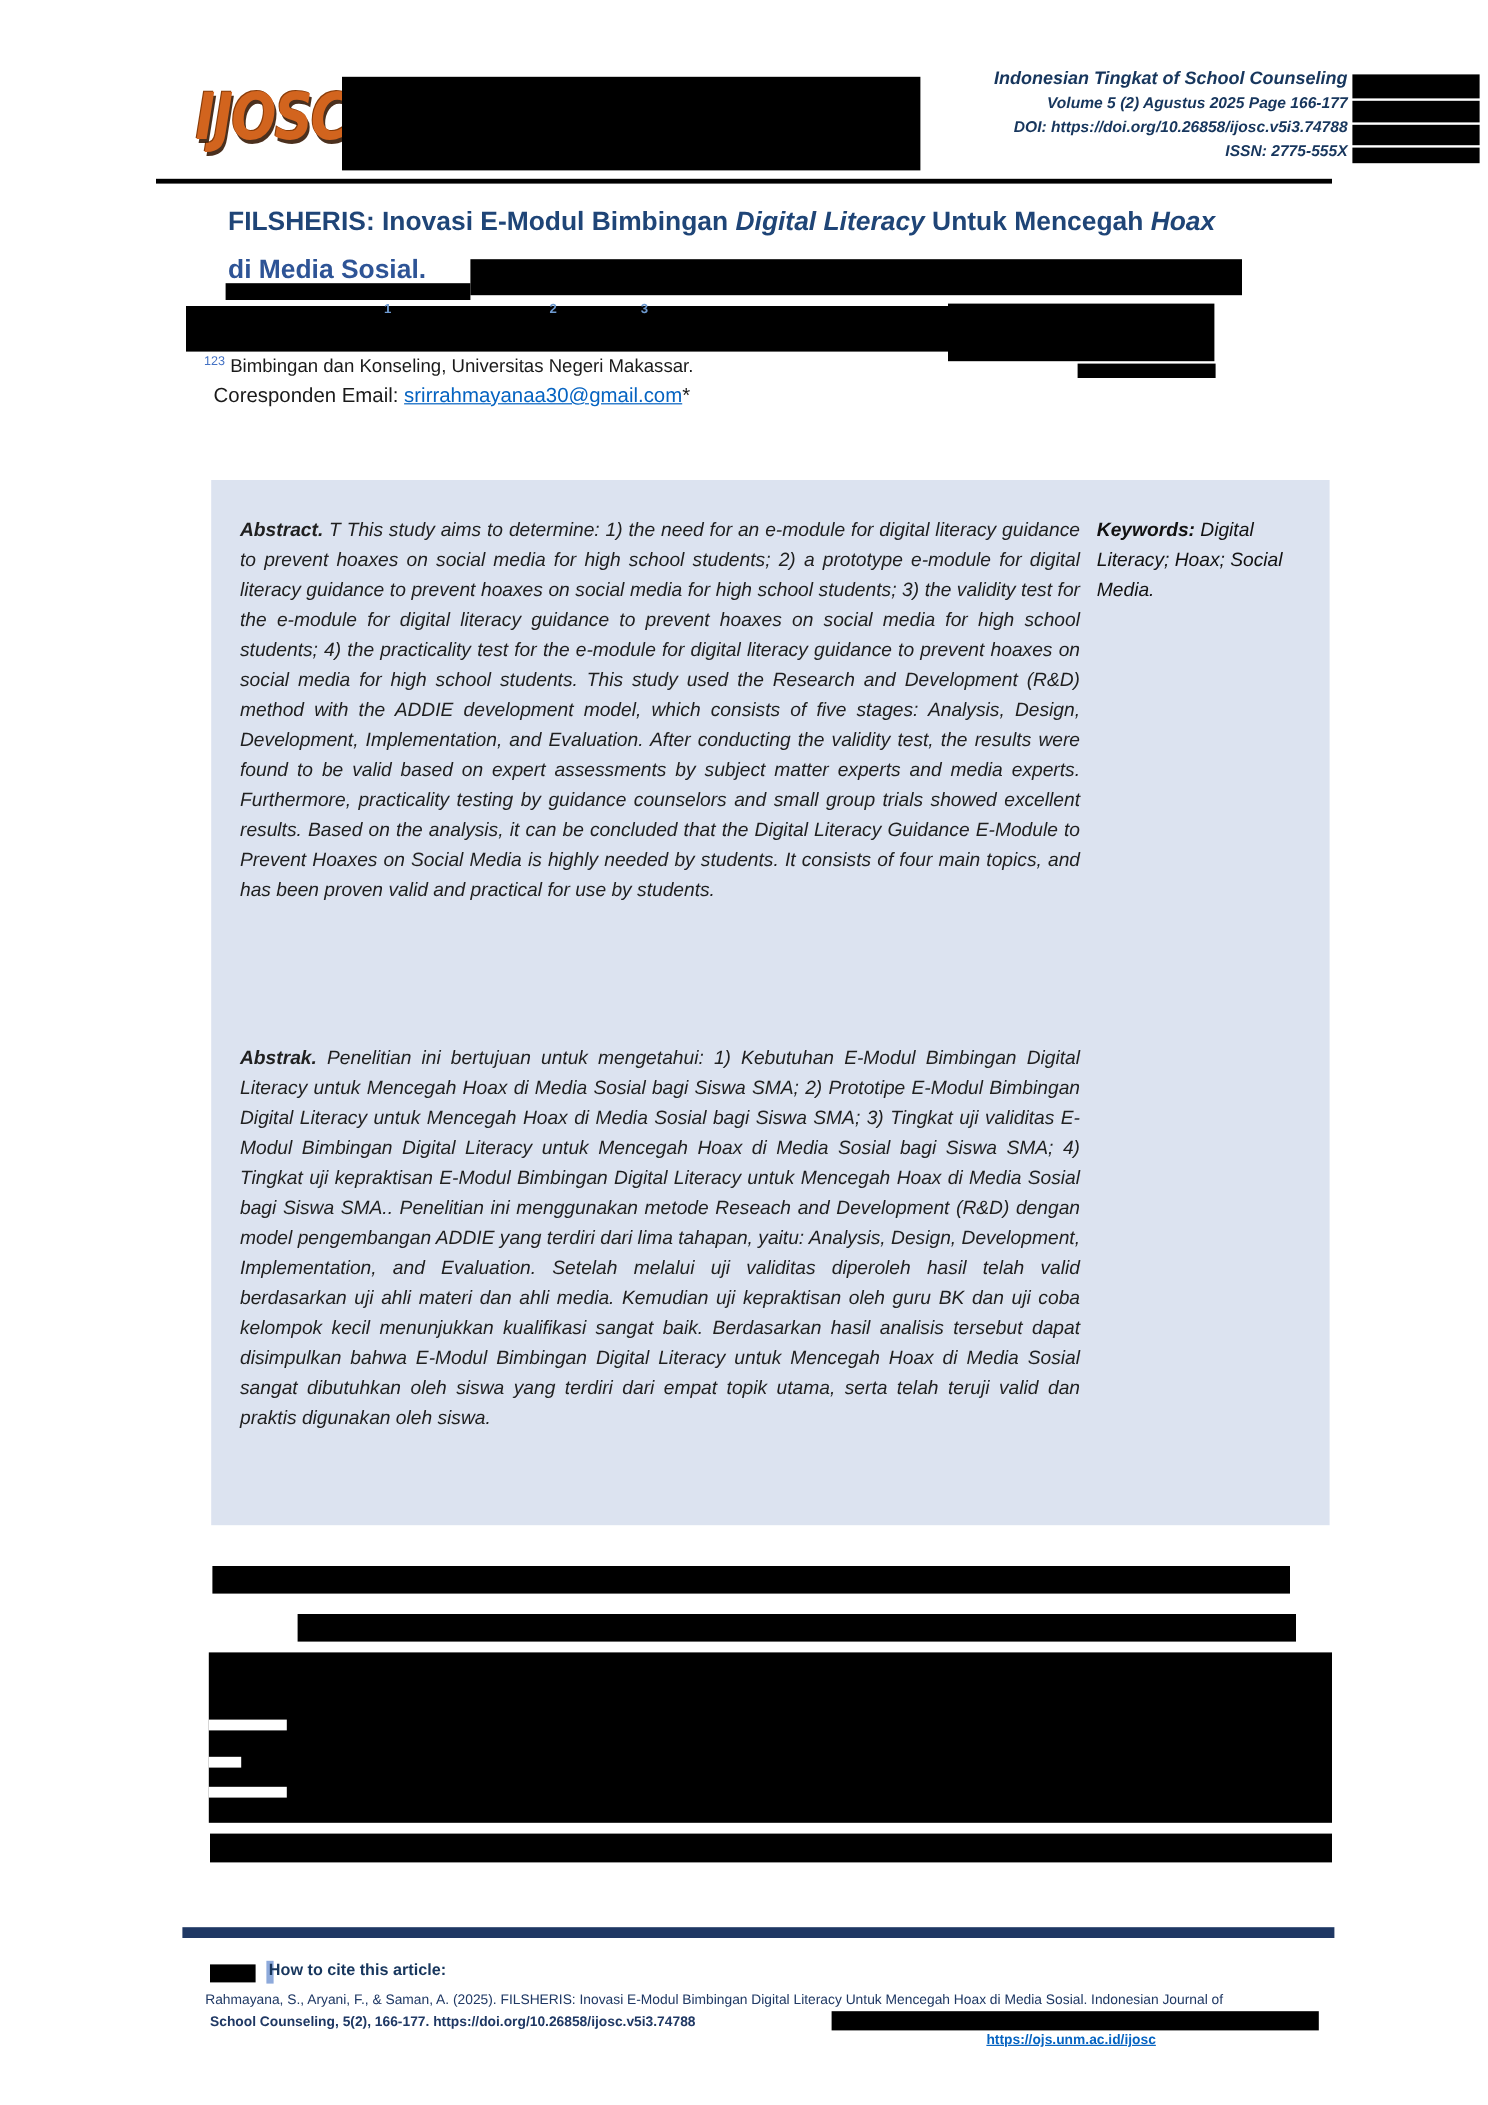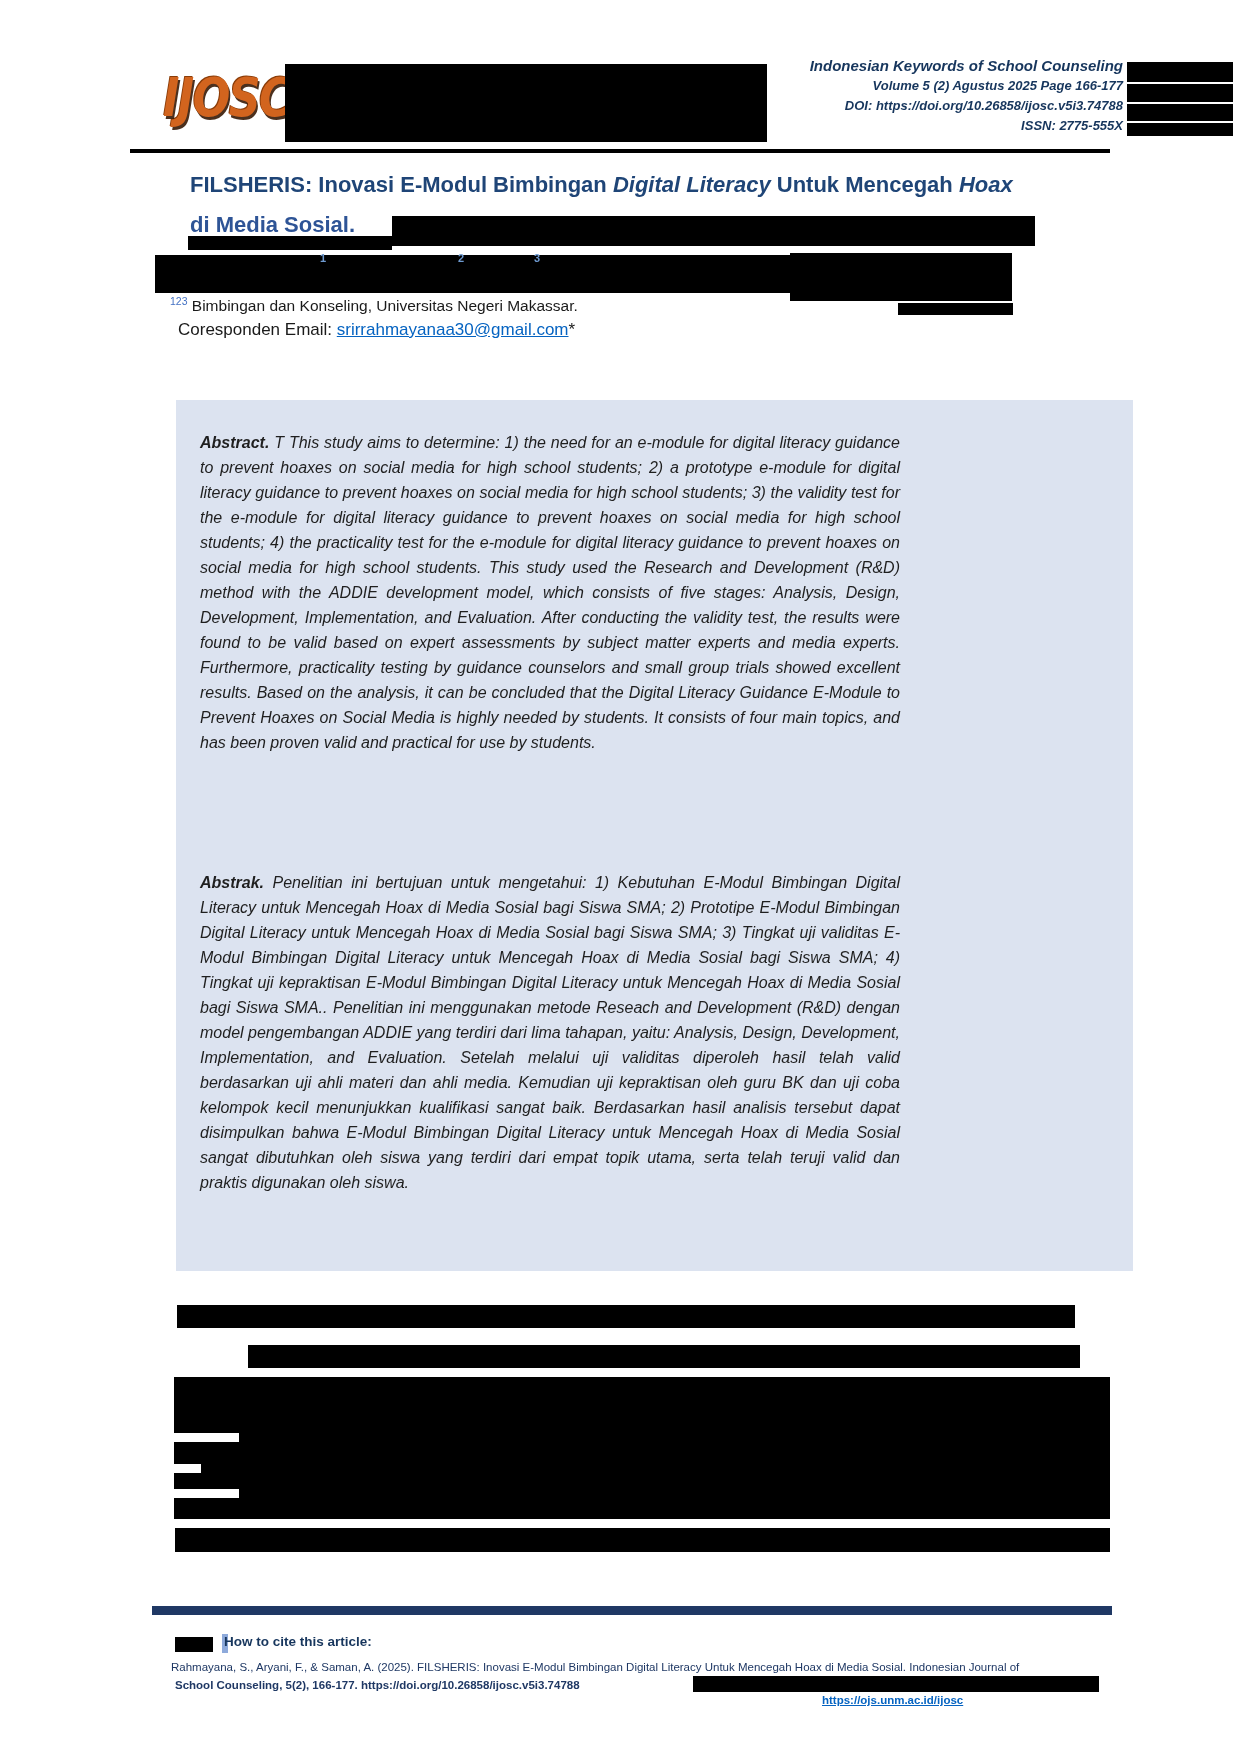--- a/index.html
+++ b/index.html
@@ -40,21 +40,21 @@
   .title-l2{position:absolute;left:190px;top:210px;z-index:6;
     color:#2E5496;font-weight:bold;font-size:22px;line-height:30px;white-space:nowrap;}
   .sup-digit{position:absolute;z-index:7;color:#6E9AD0;font-size:11px;font-weight:bold;}
   .affiliation{position:absolute;left:170px;top:295px;z-index:4;color:#1a1a1a;font-size:15.5px;}
   .affiliation sup{color:#4472C4;font-size:10.5px;}
   .email-line{position:absolute;left:178px;top:320px;z-index:4;color:#1a1a1a;font-size:17px;}
   .email-line a{color:#0563C1;text-decoration:underline;cursor:pointer;}
 
   
   .abs-box{position:absolute;left:176px;top:400px;width:932px;height:871px;
-    background:#DCE3F0;z-index:2;overflow:hidden;padding-left:25px;}
+    background:#DCE3F0;z-index:2;overflow:hidden;}
   .abs-col{position:absolute;left:24px;width:700px;
     font-style:italic;font-size:16px;line-height:25px;color:#1f1f1f;text-align:justify;}
   .kw-col{position:absolute;left:738px;width:182px;
     font-style:italic;font-size:16px;line-height:25px;color:#111;}
   .abs-label,.kw-label{font-weight:bold;font-style:italic;}
 
   
   .ftr-rule{position:absolute;left:152px;top:1606px;width:960px;height:9px;background:#1F3864;z-index:4;}
   .cite-bar{position:absolute;left:222px;top:1634px;width:6px;height:19px;background:#8EAADB;z-index:4;}
   .how-to-cite{position:absolute;left:224px;top:1634px;z-index:4;
@@ -73,21 +73,21 @@
 
   <div class="logo">IJOSC</div>
 
   <div class="rdx" style="left:285px;top:64px;width:482px;height:78px;"></div>
   <div class="rdx" style="left:1127px;top:62px;width:106px;height:20px;"></div>
   <div class="rdx" style="left:1127px;top:84px;width:106px;height:18px;"></div>
   <div class="rdx" style="left:1127px;top:104px;width:106px;height:17px;"></div>
   <div class="rdx" style="left:1127px;top:123px;width:106px;height:13px;"></div>
 
   <div class="journal-info">
-    <div class="jname">Indonesian Keywords of School Counseling</div>
+    <div class="jname">Indonesian Tingkat of School Counseling</div>
     <div>Volume 5 (2) Agustus 2025 Page 166-177</div>
     <div>DOI: https://doi.org/10.26858/ijosc.v5i3.74788</div>
     <div>ISSN: 2775-555X</div>
   </div>
 
   <div class="hdr-rule"></div>
 
   <div class="title-l1">
     <span>FILSHERIS: Inovasi E-Modul Bimbingan </span><span class="it">Digital Literacy</span><span> Untuk Mencegah </span><span class="it">Hoax</span>
   </div>
@@ -106,20 +106,23 @@
     <sup>123</sup><span> Bimbingan dan Konseling, Universitas Negeri Makassar.</span>
   </div>
   <div class="email-line">
     <span>Coresponden Email: </span><a>srirrahmayanaa30@gmail.com</a><span>*</span>
   </div>
 
   <div class="abs-box">
     <div class="abs-col" style="top:30px;">
       <span class="abs-label">Abstract.</span><span> T This study aims to determine: 1) the need for an e-module for digital literacy guidance to prevent hoaxes on social media for high school students; 2) a prototype e-module for digital literacy guidance to prevent hoaxes on social media for high school students; 3) the validity test for the e-module for digital literacy guidance to prevent hoaxes on social media for high school students; 4) the practicality test for the e-module for digital literacy guidance to prevent hoaxes on social media for high school students. This study used the Research and Development (R&amp;D) method with the ADDIE development model, which consists of five stages: Analysis, Design, Development, Implementation, and Evaluation. After conducting the validity test, the results were found to be valid based on expert assessments by subject matter experts and media experts. Furthermore, practicality testing by guidance counselors and small group trials showed excellent results. Based on the analysis, it can be concluded that the Digital Literacy Guidance E-Module to Prevent Hoaxes on Social Media is highly needed by students. It consists of four main topics, and has been proven valid and practical for use by students.</span>
     </div>
+    <div class="kw-col" style="top:30px;">
+      <span class="kw-label">Keywords:</span><span> Digital Literacy; Hoax; Social Media.</span>
+    </div>
     <div class="abs-col" style="top:470px;">
       <span class="abs-label">Abstrak.</span><span> Penelitian ini bertujuan untuk mengetahui: 1) Kebutuhan E-Modul Bimbingan Digital Literacy untuk Mencegah Hoax di Media Sosial bagi Siswa SMA; 2) Prototipe E-Modul Bimbingan Digital Literacy untuk Mencegah Hoax di Media Sosial bagi Siswa SMA; 3) Tingkat uji validitas E-Modul Bimbingan Digital Literacy untuk Mencegah Hoax di Media Sosial bagi Siswa SMA; 4) Tingkat uji kepraktisan E-Modul Bimbingan Digital Literacy untuk Mencegah Hoax di Media Sosial bagi Siswa SMA.. Penelitian ini menggunakan metode Reseach and Development (R&amp;D) dengan model pengembangan ADDIE yang terdiri dari lima tahapan, yaitu: Analysis, Design, Development, Implementation, and Evaluation. Setelah melalui uji validitas diperoleh hasil telah valid berdasarkan uji ahli materi dan ahli media. Kemudian uji kepraktisan oleh guru BK dan uji coba kelompok kecil menunjukkan kualifikasi sangat baik. Berdasarkan hasil analisis tersebut dapat disimpulkan bahwa E-Modul Bimbingan Digital Literacy untuk Mencegah Hoax di Media Sosial sangat dibutuhkan oleh siswa yang terdiri dari empat topik utama, serta telah teruji valid dan praktis digunakan oleh siswa.</span>
     </div>
   </div>
 
   <div class="rdx" style="left:177px;top:1305px;width:898px;height:23px;"></div>
   <div class="rdx" style="left:248px;top:1345px;width:832px;height:23px;"></div>
   <div class="rdx" style="left:174px;top:1377px;width:936px;height:142px;"></div>
   <div class="notch" style="left:174px;top:1433px;width:65px;height:9px;"></div>
   <div class="notch" style="left:174px;top:1464px;width:27px;height:9px;"></div>

